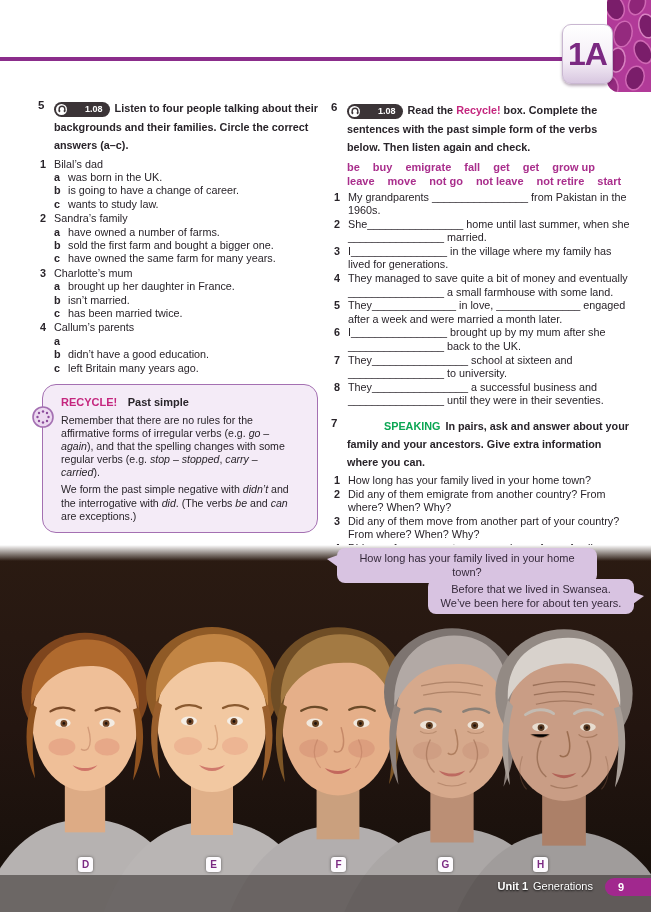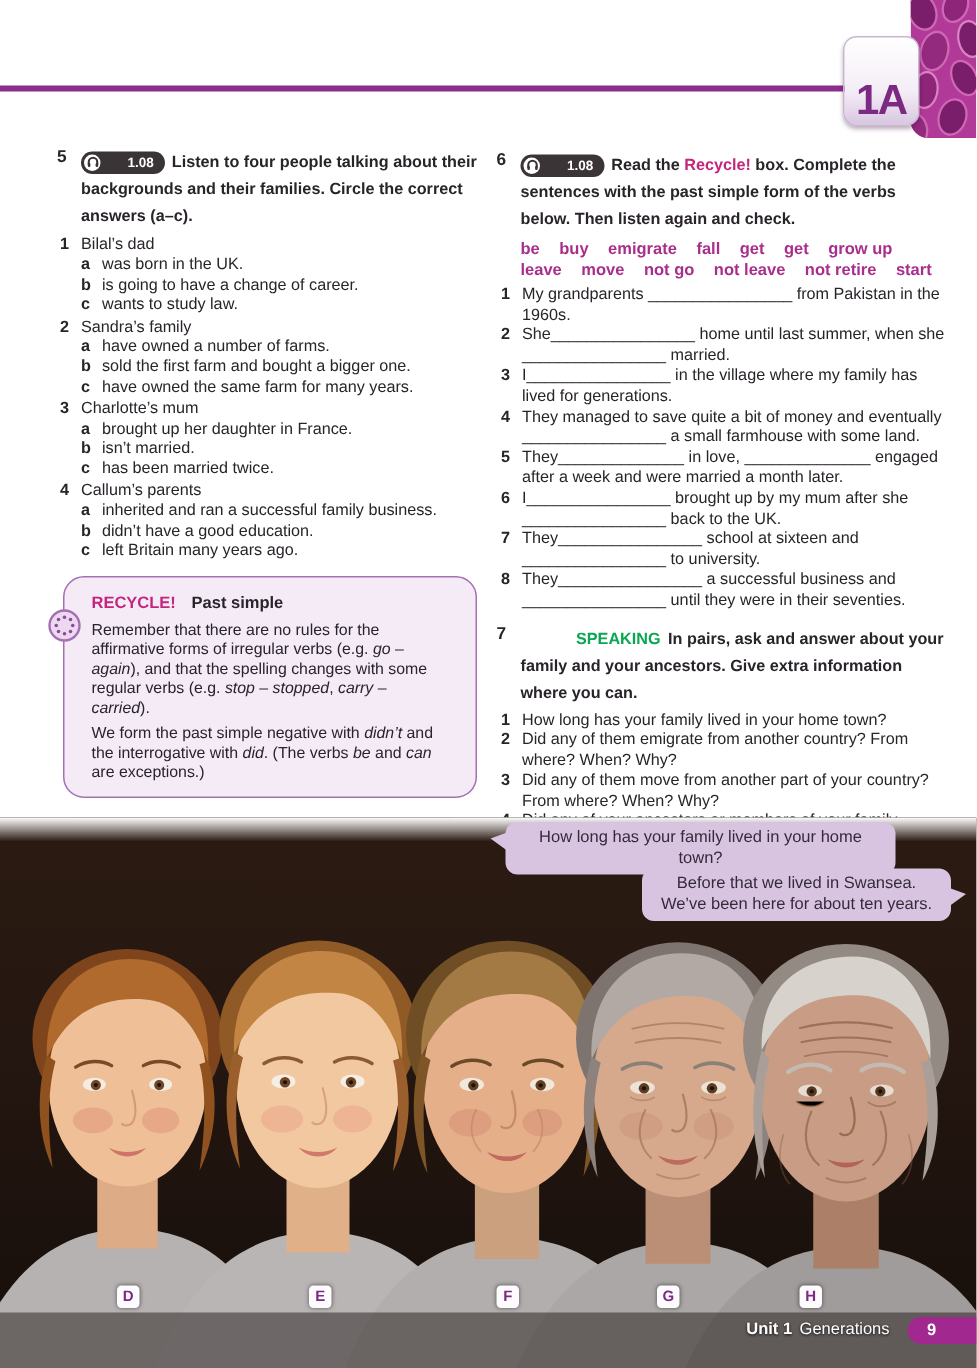--- a/index.html
+++ b/index.html
@@ -8,22 +8,22 @@
     font-family:"Liberation Sans","DejaVu Sans",sans-serif;
     color:#29242a;overflow:hidden;
   }
   
   .topline{position:absolute;left:0;top:57px;width:566px;height:4px;background:var(--brand-purple,#8b2d8b);}
   .corner-pattern{position:absolute;right:0;top:0;width:44px;height:92px;border-bottom-left-radius:12px;overflow:hidden;}
   .unit-badge{
     position:absolute;left:562px;top:24px;width:49px;height:58px;border-radius:9px;
     background:linear-gradient(180deg,#ffffff 0%,#f4edf6 62%,#d8c7e0 100%);
     border:1px solid #c9b7d1;box-shadow:0 2px 3px rgba(60,20,60,.35);
-    display:flex;align-items:flex-end;justify-content:center;
-    font-size:28px;font-weight:bold;color:var(--badge-purple,#7b2982);letter-spacing:-1px;
+    display:flex;align-items:center;justify-content:center;
+    font-size:32px;font-weight:bold;color:var(--badge-purple,#7b2982);letter-spacing:-1px;
   }
   
   .col-left{position:absolute;left:38px;top:98px;width:286px;}
   .col-right{position:absolute;left:331px;top:100px;width:302px;}
   .ex-head{display:flex;}
   .ex-num{flex:none;width:16px;font-weight:bold;font-size:11.5px;padding-top:1px;}
   .ex-body{flex:1;}
   .instr{font-weight:bold;font-size:10.8px;line-height:13.4px;color:#29242a;}
   .audio-pill{
     display:inline-flex;align-items:center;gap:18px;vertical-align:-2px;margin-right:5px;
@@ -186,21 +186,20 @@
       <div class="row opt">
       <span class="lbl">c</span>
       <span class="txt">has been married twice.</span>
     </div>
       <div class="row stem">
       <span class="lbl">4</span>
       <span class="txt">Callum’s parents</span>
     </div>
       <div class="row opt">
       <span class="lbl">a</span>
-      <span class="txt">inherited and ran a successful family business.</span>
     </div>
       <div class="row opt">
       <span class="lbl">b</span>
       <span class="txt">didn’t have a good education.</span>
     </div>
       <div class="row opt">
       <span class="lbl">c</span>
       <span class="txt">left Britain many years ago.</span>
     </div>
   </div>

